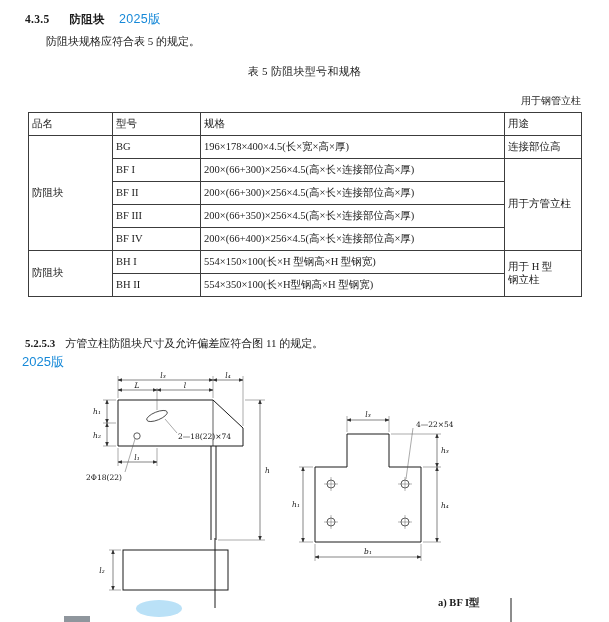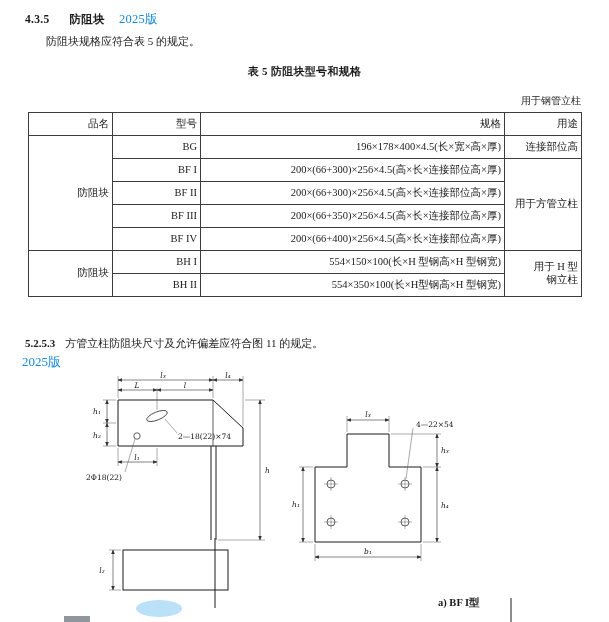--- a/index.html
+++ b/index.html
@@ -6,30 +6,30 @@
   body{
     width:609px;height:622px;position:relative;overflow:hidden;
     background:#ffffff;color:#1a1a1a;
     font-family:"Liberation Serif","DejaVu Serif",serif;
   }
   .abs{position:absolute}
 
   
   .sec-head{left:25px;top:11px;font-size:11.5px;font-weight:bold;letter-spacing:.3px}
   .sec-head .num{margin-right:20px}
-  .badge{color:#1789d8;font-family:Liberation Serif, serif;font-weight:normal}
+  .badge{color:#1789d8;font-family:Liberation Sans, sans-serif;font-weight:normal}
   .badge-inline{font-size:12.5px;margin-left:14px}
   .para{left:46px;top:34px;font-size:11px}
-  .tbl-caption{left:28px;top:64px;width:553px;text-align:center;font-weight:bold;font-size:11px;letter-spacing:.3px}
+  .tbl-caption{left:28px;top:64px;width:553px;text-align:center;font-weight:normal;font-size:11px;letter-spacing:.3px}
   .unit-note{top:94px;right:28px;font-size:10px}
 
   
   table.spec{position:absolute;left:28px;top:112px;width:553px;border-collapse:collapse;table-layout:fixed}
   .spec th,.spec td{
-    border:1px solid #3c3c3c;text-align:right;vertical-align:middle;
+    border:1px solid #3c3c3c;text-align:left;vertical-align:middle;
     font-size:10.5px;padding:1px 3px;height:20px;line-height:1.2;
     overflow:hidden;white-space:nowrap;font-weight:normal;
   }
   .usage-2line span{display:block}
 
   
   .sec2{left:25px;top:336px;font-size:11px}
   .sec2 .num{font-weight:bold;margin-right:10px}
   .badge2{left:22px;top:353px;font-size:13px}
 

